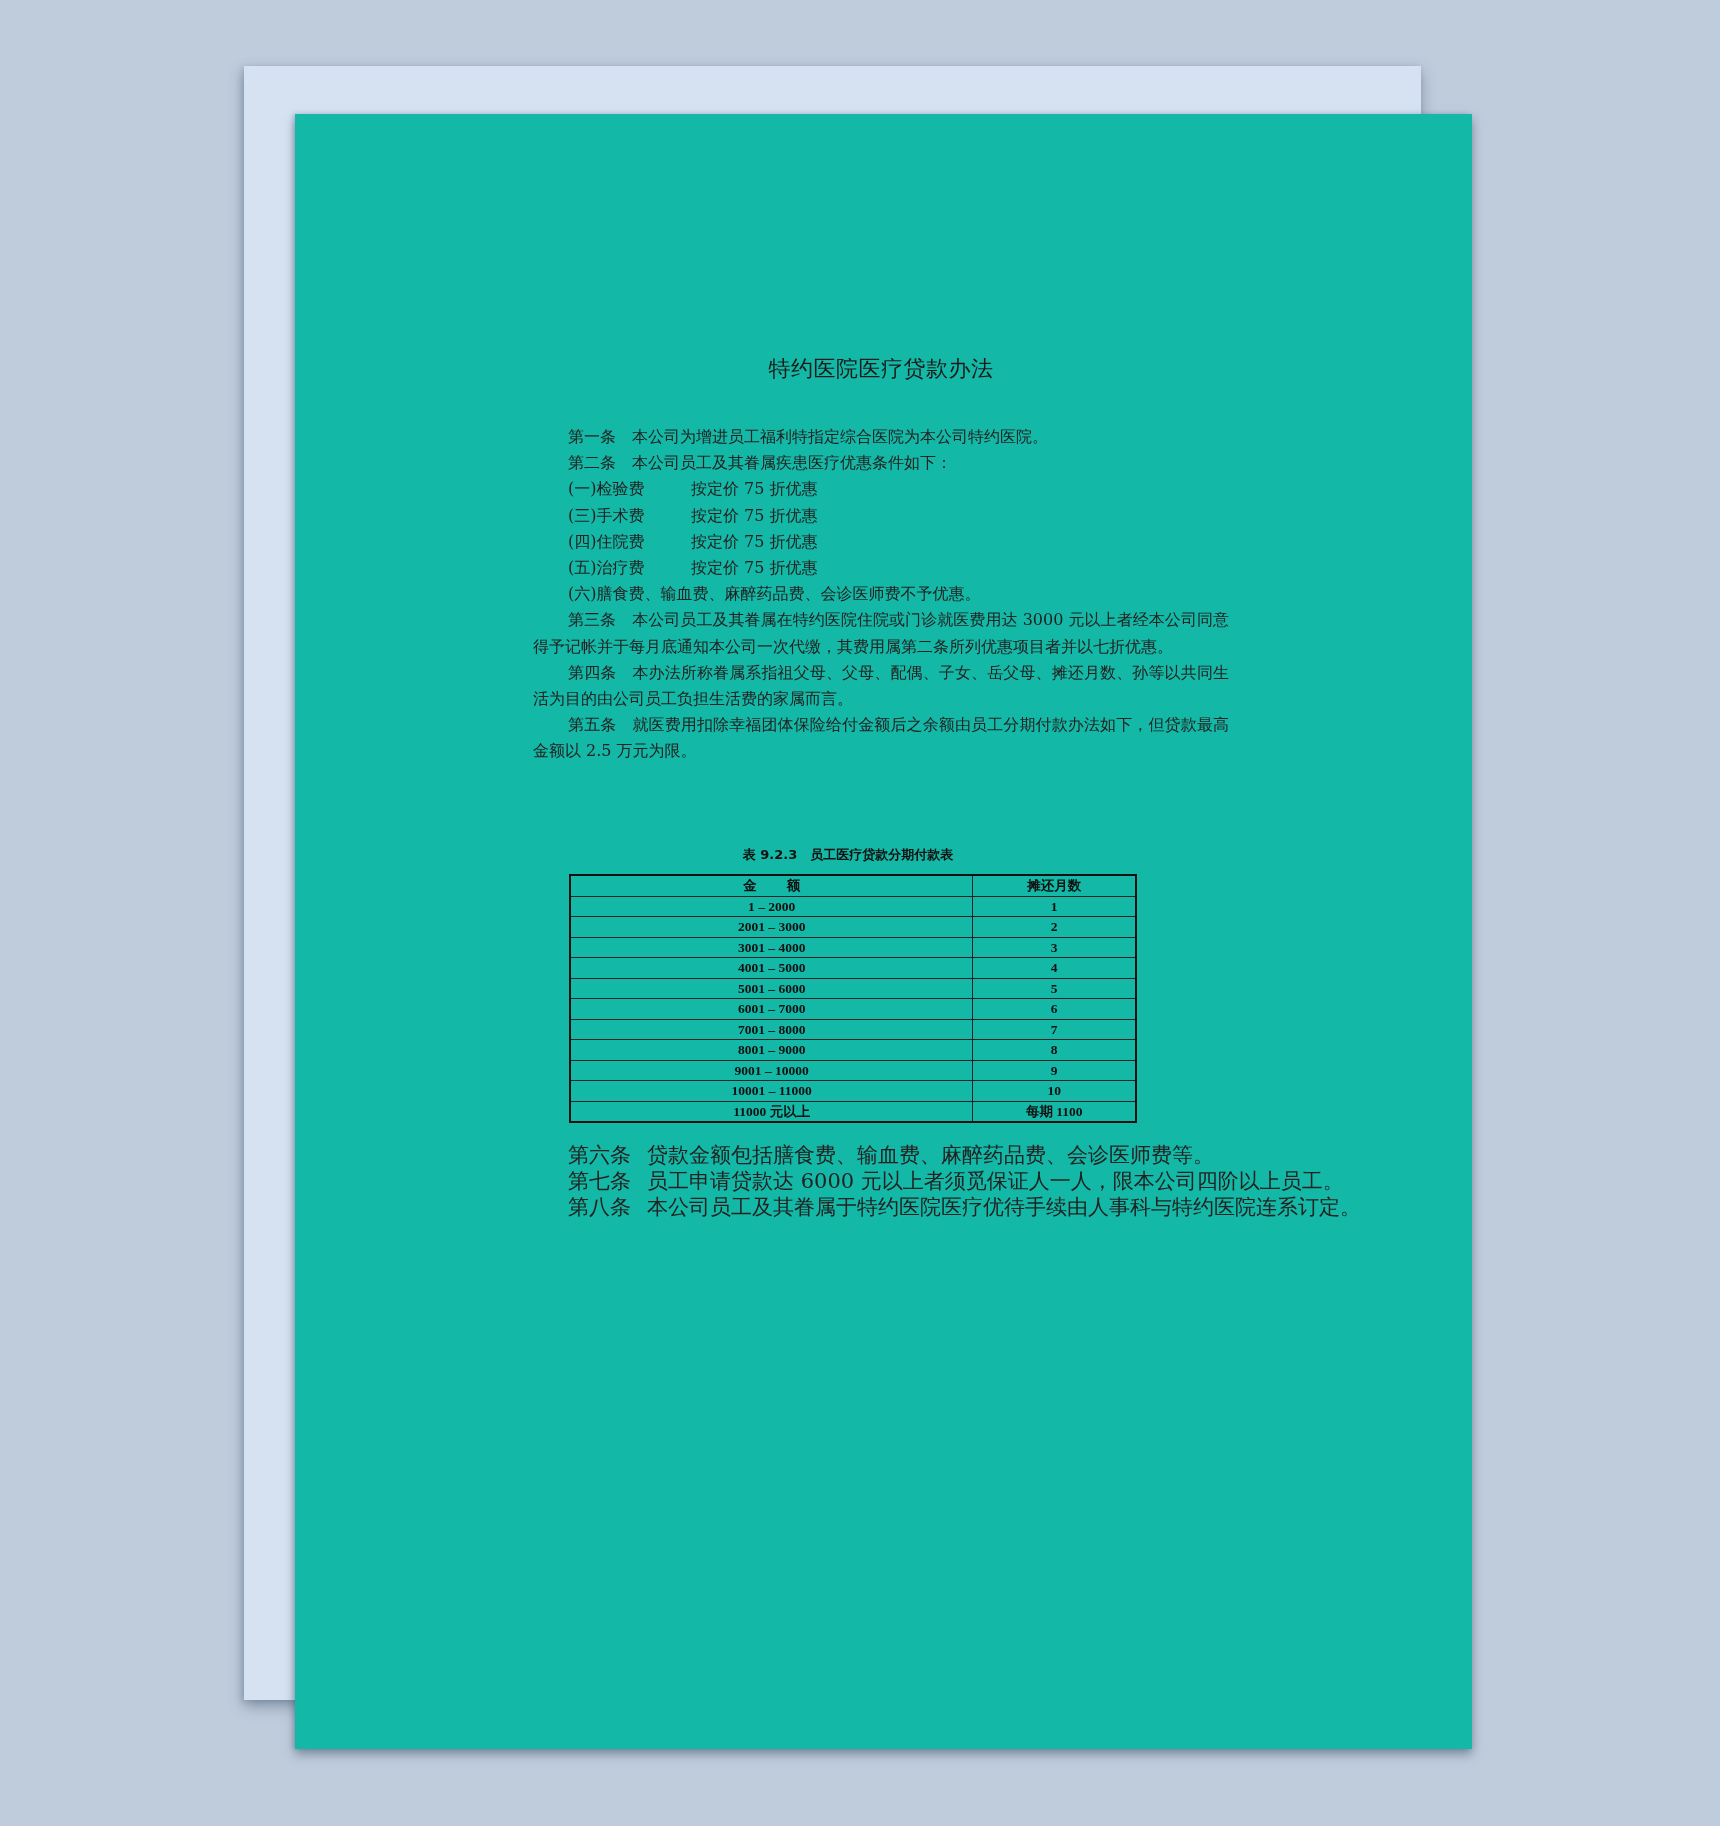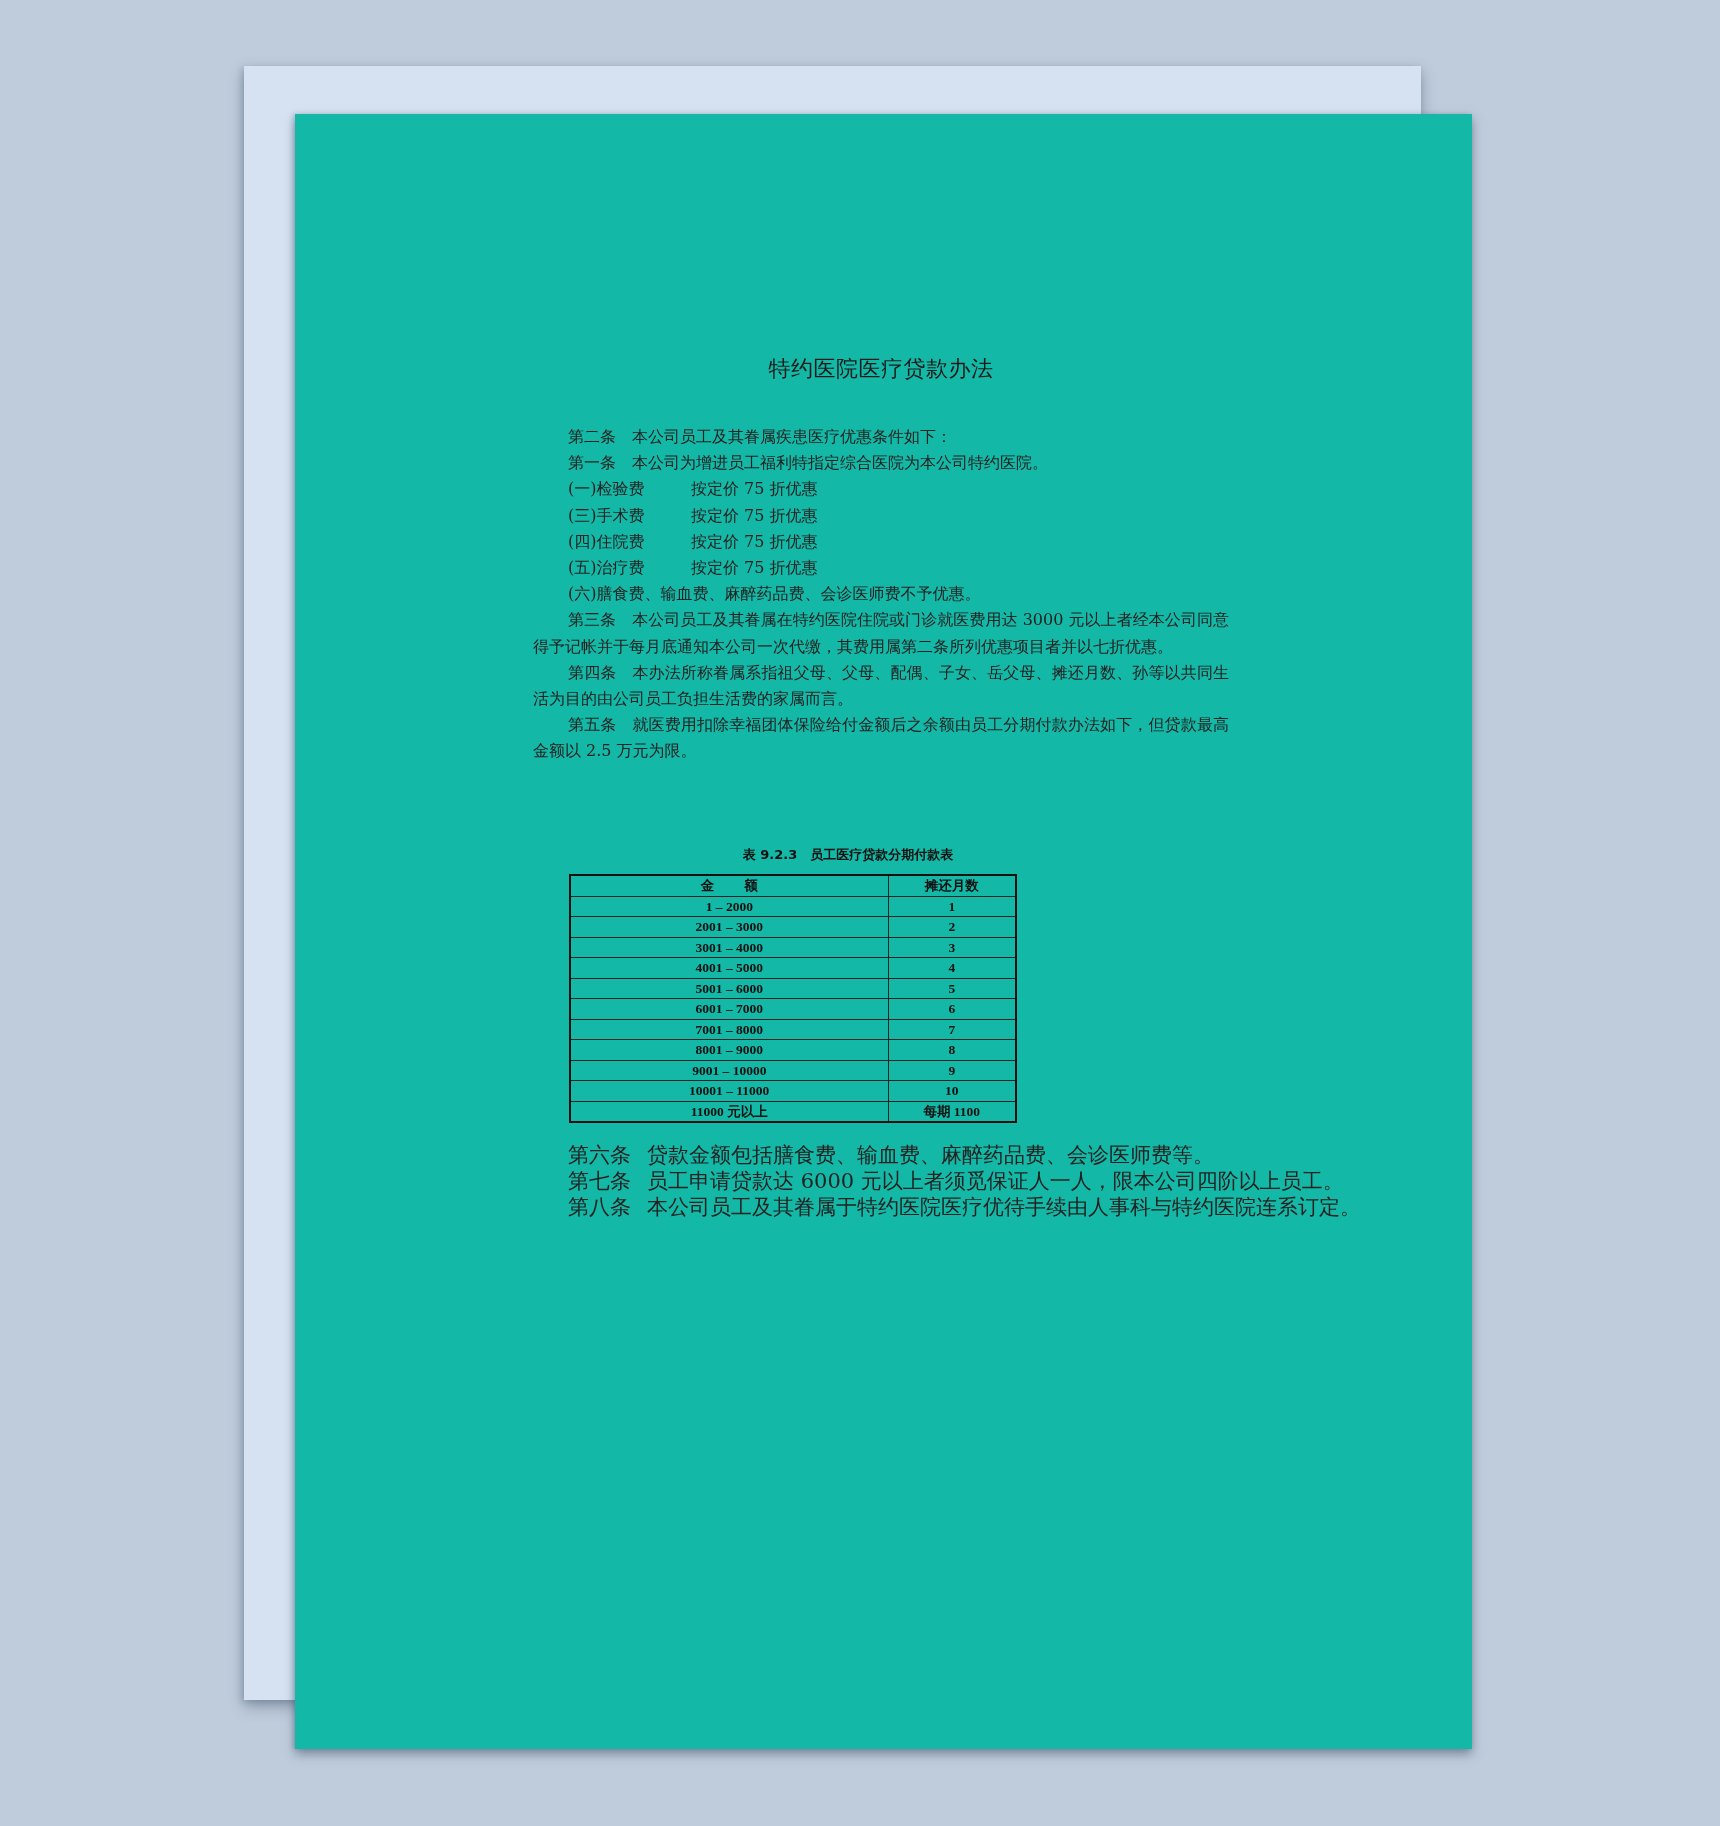--- a/index.html
+++ b/index.html
@@ -82,21 +82,21 @@
       font-weight: bold;
       font-size: 13px;
       color: #111;
       height: 18px;
       line-height: 18px;
       margin-bottom: 10px;
       padding-right: 10px;
     }
     table.loan {
       border-collapse: collapse;
-      width: 448px;
+      width: 568px;
       border: 2px solid #111;
       font-family: "Liberation Serif", "DejaVu Serif", serif;
       font-size: 13.5px;
       color: #111;
     }
     table.loan td, table.loan th {
       border: 1.3px solid #222;
       height: 19.5px;
       padding: 0;
       text-align: center;
@@ -124,22 +124,22 @@
 <body>
 
 <div class="back-page"></div>
 
 <div class="front-page">
   <div class="doc">
 
     <h1 class="doc-title">特约医院医疗贷款办法</h1>
 
     <div class="body-text">
+      <p class="indent"><span class="art-no">第一条</span><span>本公司为增进员工福利特指定综合医院为本公司特约医院。</span></p>
       <p class="indent"><span class="art-no">第二条</span><span>本公司员工及其眷属疾患医疗优惠条件如下：</span></p>
-      <p class="indent"><span class="art-no">第一条</span><span>本公司为增进员工福利特指定综合医院为本公司特约医院。</span></p>
 
       <p class="item-row"><span class="item-name">(一)检验费</span><span>按定价 75 折优惠</span></p>
       <p class="item-row"><span class="item-name">(三)手术费</span><span>按定价 75 折优惠</span></p>
       <p class="item-row"><span class="item-name">(四)住院费</span><span>按定价 75 折优惠</span></p>
       <p class="item-row"><span class="item-name">(五)治疗费</span><span>按定价 75 折优惠</span></p>
       <p class="item-row">(六)膳食费、输血费、麻醉药品费、会诊医师费不予优惠。</p>
 
       <p class="indent"><span class="art-no">第三条</span><span>本公司员工及其眷属在特约医院住院或门诊就医费用达 3000 元以上者经本公司同意得予记帐并于每月底通知本公司一次代缴，其费用属第二条所列优惠项目者并以七折优惠。</span></p>
       <p class="indent"><span class="art-no">第四条</span><span>本办法所称眷属系指祖父母、父母、配偶、子女、岳父母、摊还月数、孙等以共同生活为目的由公司员工负担生活费的家属而言。</span></p>
       <p class="indent"><span class="art-no">第五条</span><span>就医费用扣除幸福团体保险给付金额后之余额由员工分期付款办法如下，但贷款最高金额以 2.5 万元为限。</span></p>

